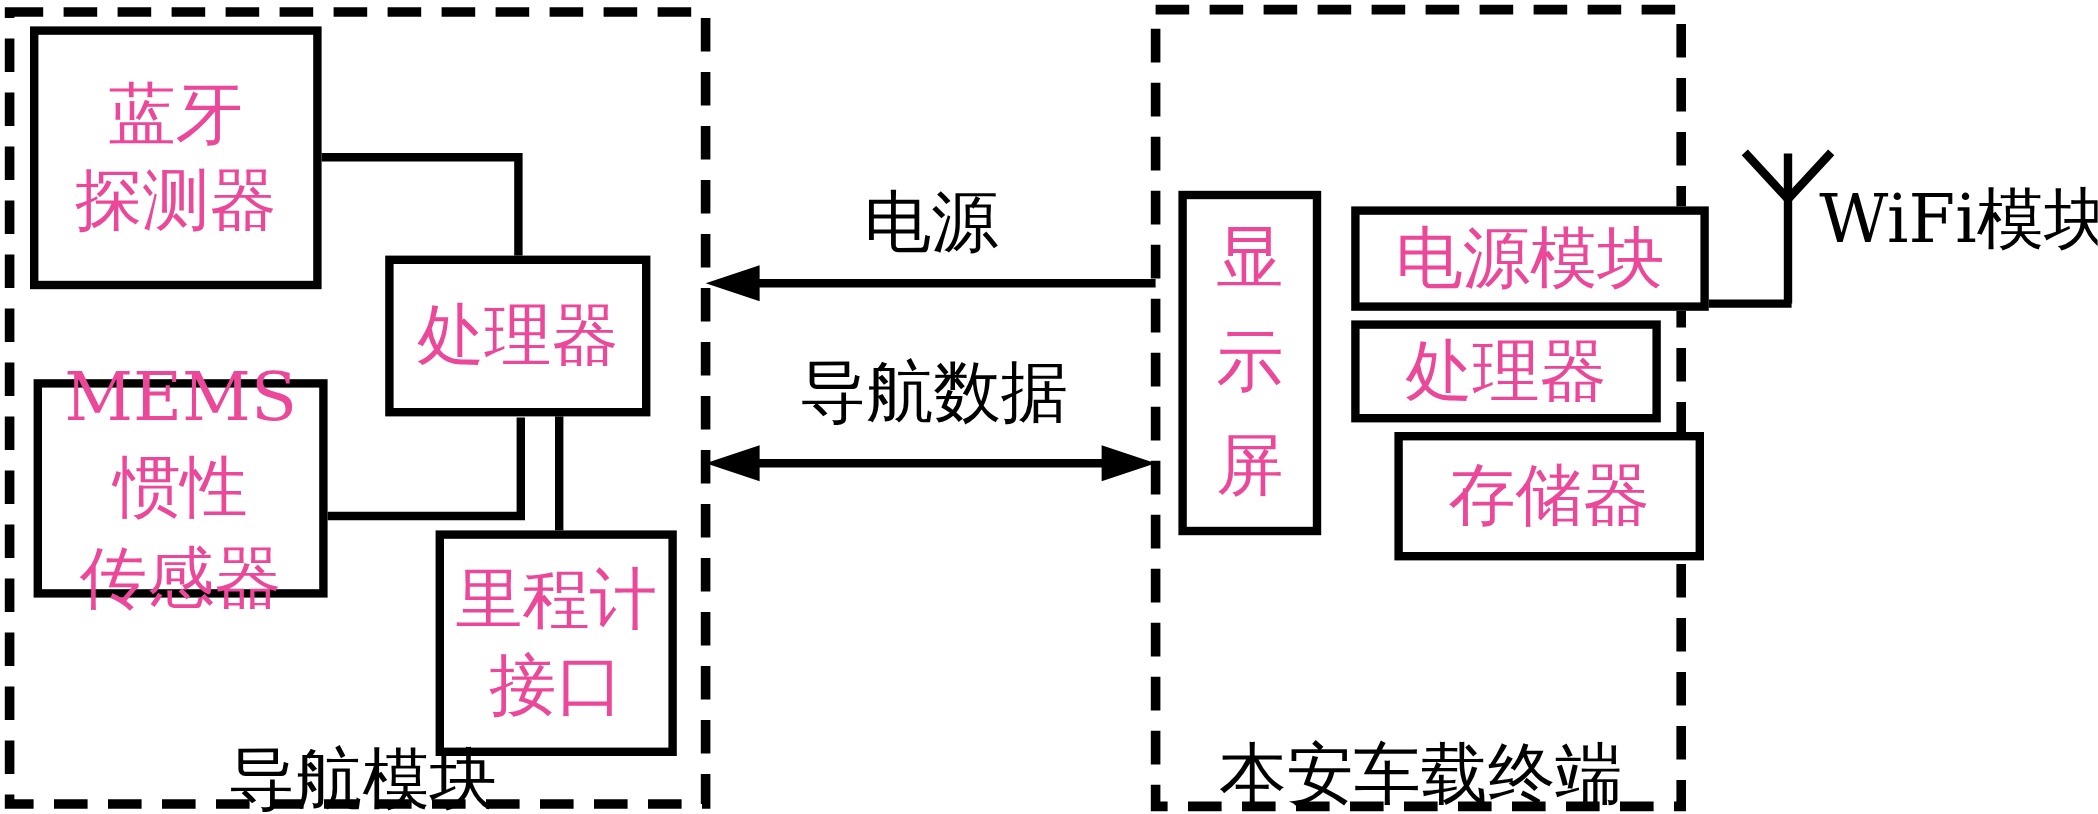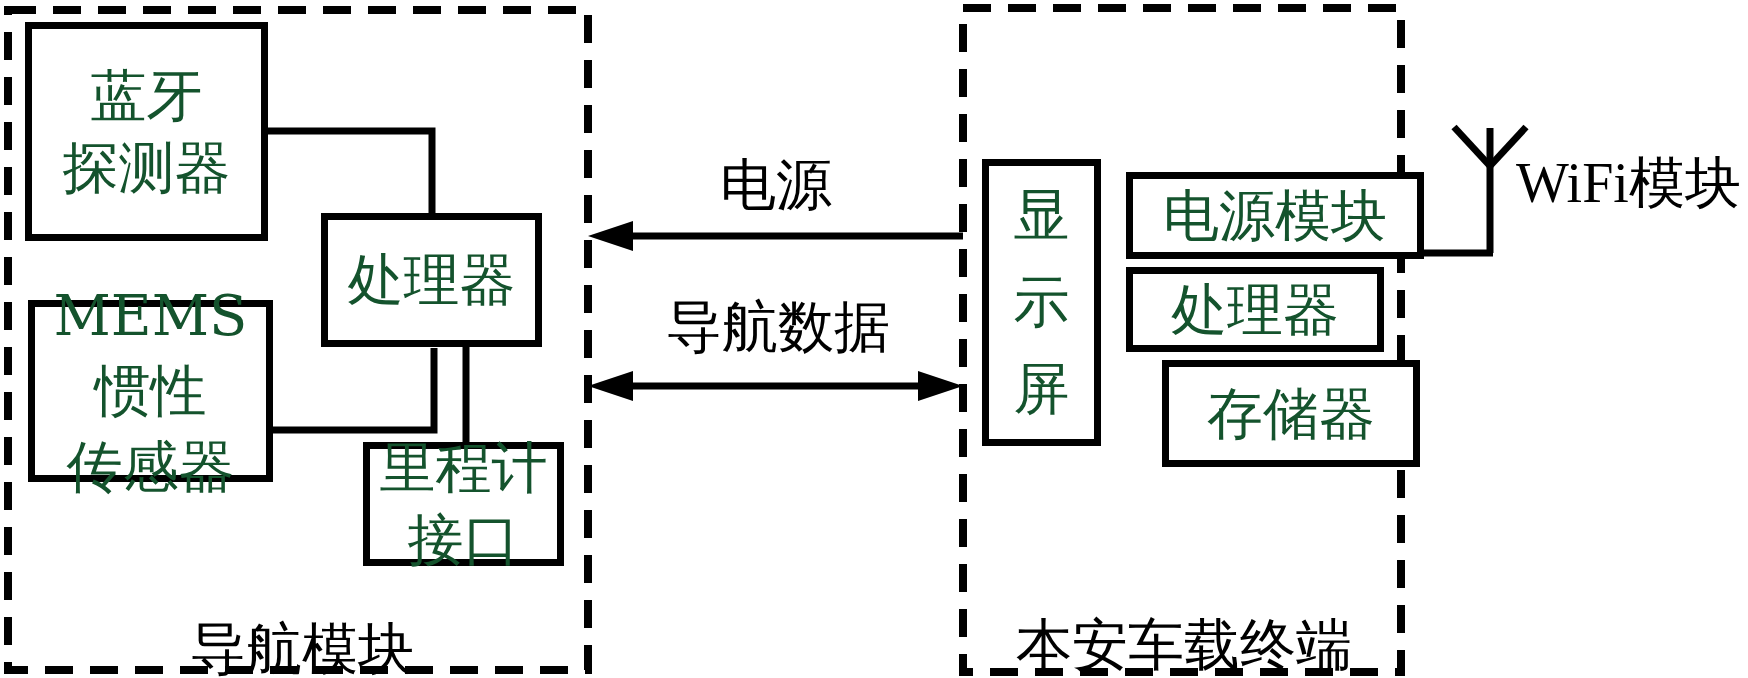--- a/index.html
+++ b/index.html
@@ -26,31 +26,30 @@
   .box {
     position: absolute;
     box-sizing: border-box;
     border: 7px solid #000000;
     background: #ffffff;
     display: flex;
     align-items: center;
     justify-content: center;
     text-align: center;
     white-space: pre-line;
-    color: #14532d;
+    color: #ec4899;
     font-size: 56px;
     line-height: 1.28;
   }
   .diagram-label {
     position: absolute;
     color: #000000;
     font-size: 56px;
     white-space: nowrap;
     text-align: center;
-    font-family: Liberation Serif, serif;
   }
   .centered-label {
     transform: translateX(-50%);
   }
 </style>
 </head>
 <body>
 
 <div id="stage">
 
@@ -76,27 +75,27 @@
       <line x1="1490" y1="128" x2="1490" y2="253" stroke="#000000" stroke-width="7"></line>
       <line x1="1490" y1="166" x2="1454" y2="127" stroke="#000000" stroke-width="7"></line>
       <line x1="1490" y1="166" x2="1526" y2="127" stroke="#000000" stroke-width="7"></line>
       <line x1="1399" y1="253" x2="1493" y2="253" stroke="#000000" stroke-width="7"></line>
     </g>
   </svg>
 
   <div class="box" style="left:25px; top:22px; width:243px; height:219px;">蓝牙
 探测器</div>
 
-  <div class="box" style="left:28px; top:300px; width:245px; height:182px; line-height:1.34;">MEMS
+  <div class="box" style="left:28px; top:316px; width:245px; height:182px; line-height:1.34;">MEMS
 惯性
 传感器</div>
 
   <div class="box" style="left:321px; top:213px; width:221px; height:134px;">处理器</div>
 
-  <div class="box" style="left:363px; top:442px; width:201px; height:124px;">里程计
+  <div class="box" style="left:363px; top:442px; width:201px; height:188px;">里程计
 接口</div>
 
   <div class="diagram-label centered-label" style="left:302px; top:612px;">导航模块</div>
 
   <div class="diagram-label centered-label" style="left:776px; top:148px;">电源</div>
 
   <div class="diagram-label centered-label" style="left:778px; top:290px;">导航数据</div>
 
   <div class="box" style="left:982px; top:159px; width:119px; height:287px; line-height:1.55;">显
 示

